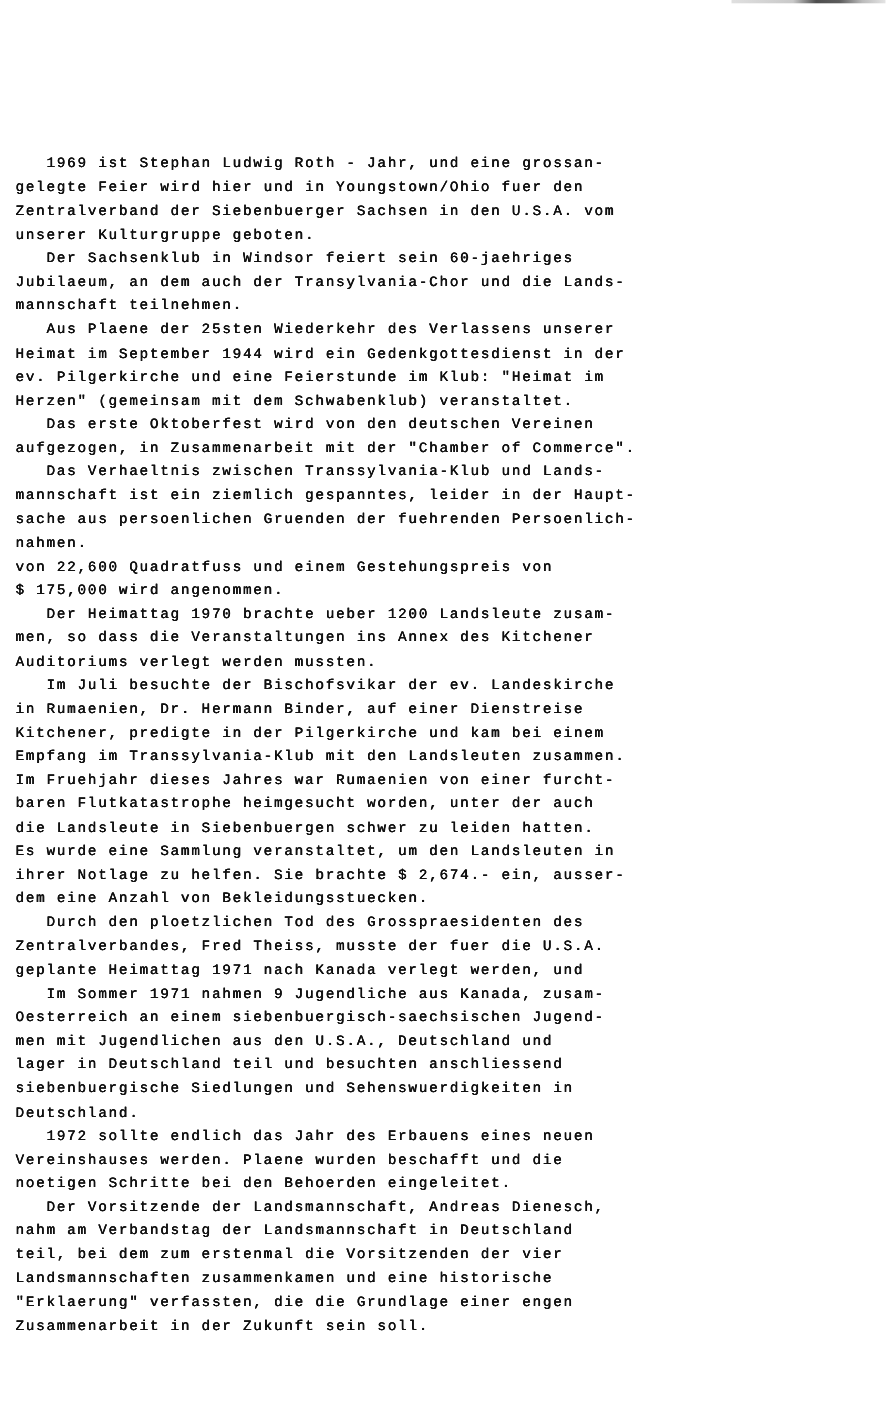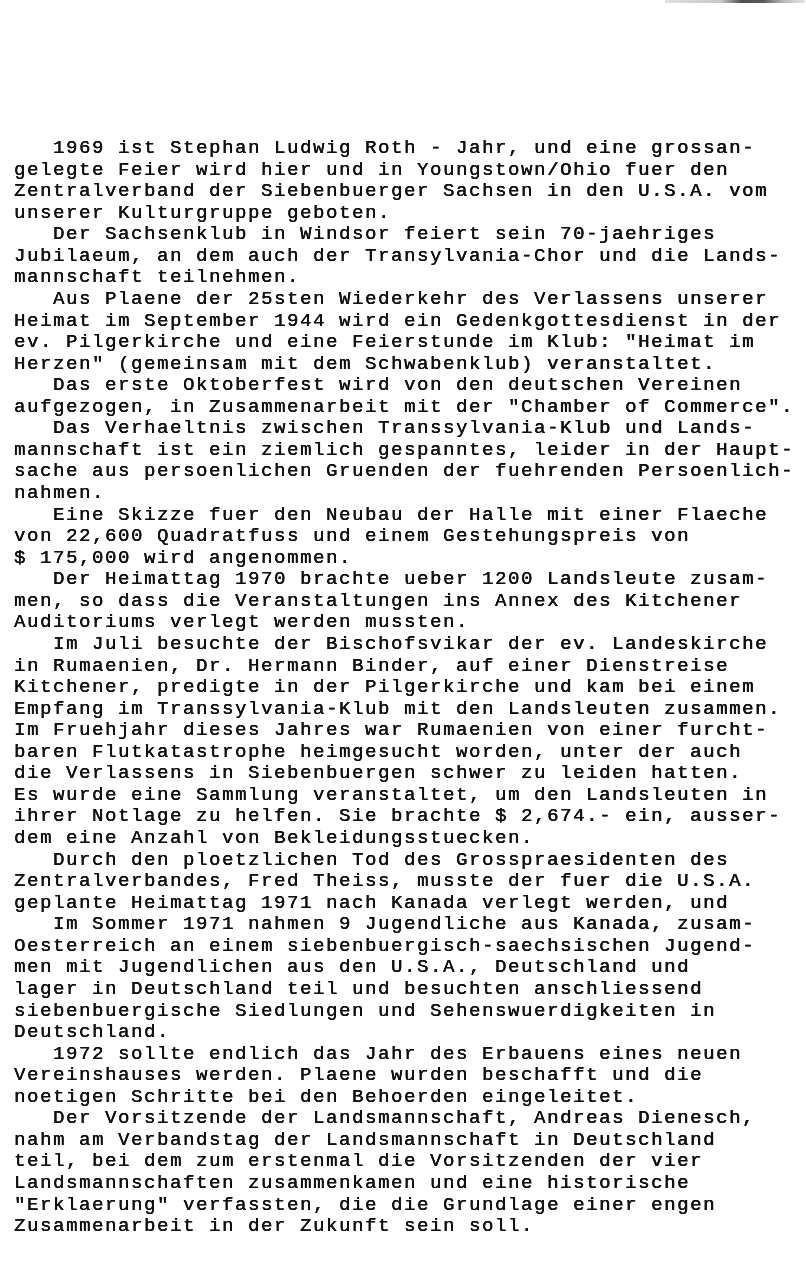--- a/index.html
+++ b/index.html
@@ -23,66 +23,65 @@
       opacity: 0.8;
     }
     .page {
       position: absolute;
       top: 138px;
       left: 14px;
       width: 792px;
     }
     .line {
       font-family: "Liberation Mono", "DejaVu Sans Mono", monospace;
-      font-size: 19px;
+      font-size: 13px;
       letter-spacing: 1.6px;
       line-height: 21.57px;
       height: 21.57px;
       color: #111111;
       white-space: pre;
       font-weight: normal;
       text-shadow: 0 0 0.4px #111, 0.3px 0 0 #222;
     }
   </style>
 </head>
 <body>
 
 <div class="scan-artifact"></div>
 
 <div class="page">
   <div class="line">   1969 ist Stephan Ludwig Roth - Jahr, und eine grossan-</div>
   <div class="line">gelegte Feier wird hier und in Youngstown/Ohio fuer den</div>
   <div class="line">Zentralverband der Siebenbuerger Sachsen in den U.S.A. vom</div>
   <div class="line">unserer Kulturgruppe geboten.</div>
-  <div class="line">   Der Sachsenklub in Windsor feiert sein 70-jaehriges</div>
+  <div class="line">   Der Sachsenklub in Windsor feiert sein 60-jaehriges</div>
   <div class="line">Jubilaeum, an dem auch der Transylvania-Chor und die Lands-</div>
   <div class="line">mannschaft teilnehmen.</div>
   <div class="line">   Aus Plaene der 25sten Wiederkehr des Verlassens unserer</div>
   <div class="line">Heimat im September 1944 wird ein Gedenkgottesdienst in der</div>
   <div class="line">ev. Pilgerkirche und eine Feierstunde im Klub: "Heimat im</div>
   <div class="line">Herzen" (gemeinsam mit dem Schwabenklub) veranstaltet.</div>
   <div class="line">   Das erste Oktoberfest wird von den deutschen Vereinen</div>
   <div class="line">aufgezogen, in Zusammenarbeit mit der "Chamber of Commerce".</div>
   <div class="line">   Das Verhaeltnis zwischen Transsylvania-Klub und Lands-</div>
   <div class="line">mannschaft ist ein ziemlich gespanntes, leider in der Haupt-</div>
   <div class="line">sache aus persoenlichen Gruenden der fuehrenden Persoenlich-</div>
   <div class="line">nahmen.</div>
-  <div class="line">   Eine Skizze fuer den Neubau der Halle mit einer Flaeche</div>
   <div class="line">von 22,600 Quadratfuss und einem Gestehungspreis von</div>
   <div class="line">$ 175,000 wird angenommen.</div>
   <div class="line">   Der Heimattag 1970 brachte ueber 1200 Landsleute zusam-</div>
   <div class="line">men, so dass die Veranstaltungen ins Annex des Kitchener</div>
   <div class="line">Auditoriums verlegt werden mussten.</div>
   <div class="line">   Im Juli besuchte der Bischofsvikar der ev. Landeskirche</div>
   <div class="line">in Rumaenien, Dr. Hermann Binder, auf einer Dienstreise</div>
   <div class="line">Kitchener, predigte in der Pilgerkirche und kam bei einem</div>
   <div class="line">Empfang im Transsylvania-Klub mit den Landsleuten zusammen.</div>
   <div class="line">Im Fruehjahr dieses Jahres war Rumaenien von einer furcht-</div>
   <div class="line">baren Flutkatastrophe heimgesucht worden, unter der auch</div>
-  <div class="line">die Verlassens in Siebenbuergen schwer zu leiden hatten.</div>
+  <div class="line">die Landsleute in Siebenbuergen schwer zu leiden hatten.</div>
   <div class="line">Es wurde eine Sammlung veranstaltet, um den Landsleuten in</div>
   <div class="line">ihrer Notlage zu helfen. Sie brachte $ 2,674.- ein, ausser-</div>
   <div class="line">dem eine Anzahl von Bekleidungsstuecken.</div>
   <div class="line">   Durch den ploetzlichen Tod des Grosspraesidenten des</div>
   <div class="line">Zentralverbandes, Fred Theiss, musste der fuer die U.S.A.</div>
   <div class="line">geplante Heimattag 1971 nach Kanada verlegt werden, und</div>
   <div class="line">   Im Sommer 1971 nahmen 9 Jugendliche aus Kanada, zusam-</div>
   <div class="line">Oesterreich an einem siebenbuergisch-saechsischen Jugend-</div>
   <div class="line">men mit Jugendlichen aus den U.S.A., Deutschland und</div>
   <div class="line">lager in Deutschland teil und besuchten anschliessend</div>

